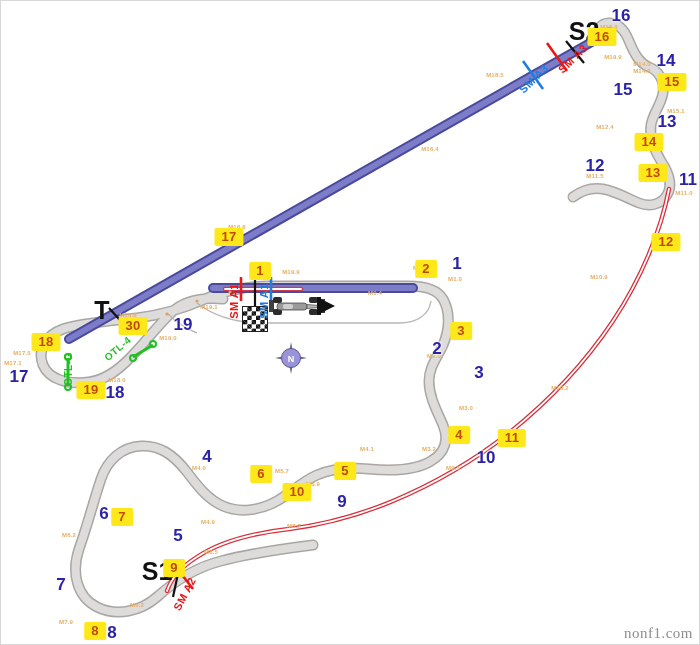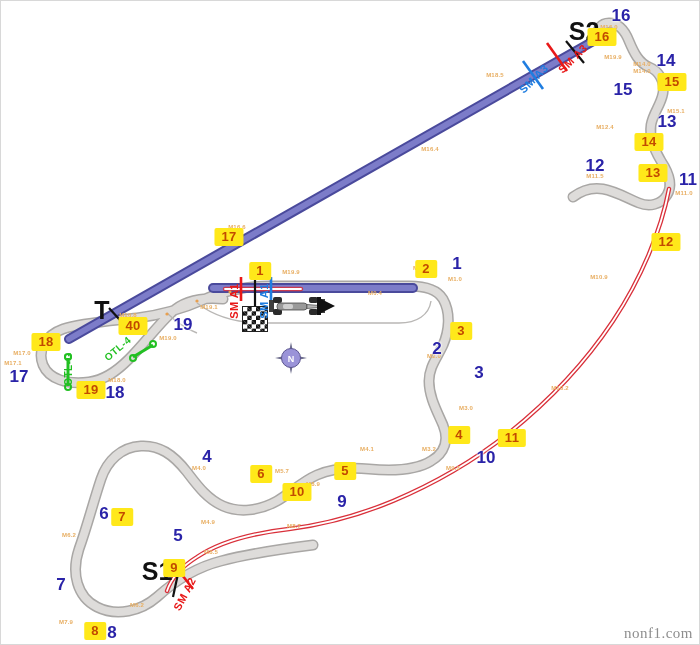--- a/index.html
+++ b/index.html
@@ -421,21 +421,21 @@
       <div class="corner-num" style="left: 111px; top: 631px;">8</div>
       <div class="marker-box" style="left: 601px; top: 36px;">16</div>
       <div class="marker-box" style="left: 671px; top: 81px;">15</div>
       <div class="marker-box" style="left: 648px; top: 141px;">14</div>
       <div class="marker-box" style="left: 652px; top: 172px;">13</div>
       <div class="marker-box" style="left: 665px; top: 241px;">12</div>
       <div class="marker-box" style="left: 228px; top: 236px;">17</div>
       <div class="marker-box" style="left: 259px; top: 270px;">1</div>
       <div class="marker-box" style="left: 425px; top: 268px;">2</div>
       <div class="marker-box" style="left: 460px; top: 330px;">3</div>
-      <div class="marker-box" style="left: 132px; top: 325px;">40</div>
+      <div class="marker-box" style="left: 132px; top: 325px;">30</div>
       <div class="marker-box" style="left: 45px; top: 341px;">18</div>
       <div class="marker-box" style="left: 90px; top: 389px;">19</div>
       <div class="marker-box" style="left: 511px; top: 437px;">11</div>
       <div class="marker-box" style="left: 458px; top: 434px;">4</div>
       <div class="marker-box" style="left: 344px; top: 470px;">5</div>
       <div class="marker-box" style="left: 260px; top: 473px;">6</div>
       <div class="marker-box" style="left: 296px; top: 491px;">10</div>
       <div class="marker-box" style="left: 121px; top: 516px;">7</div>
       <div class="marker-box" style="left: 173px; top: 567px;">9</div>
       <div class="marker-box" style="left: 94px; top: 630px;">8</div>

